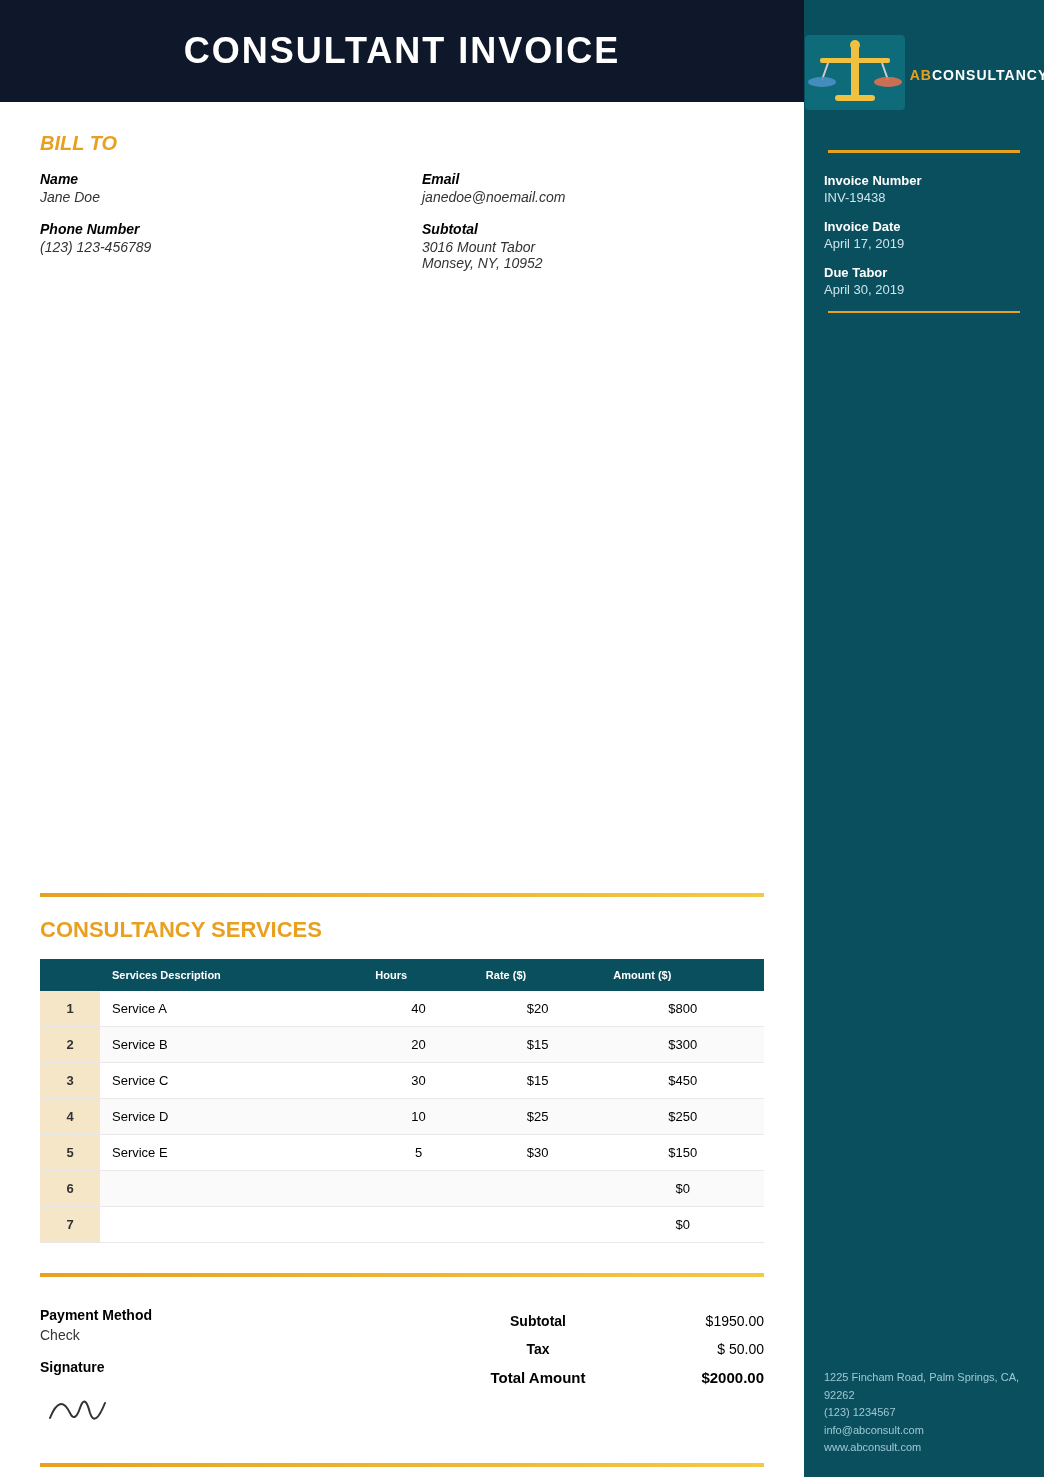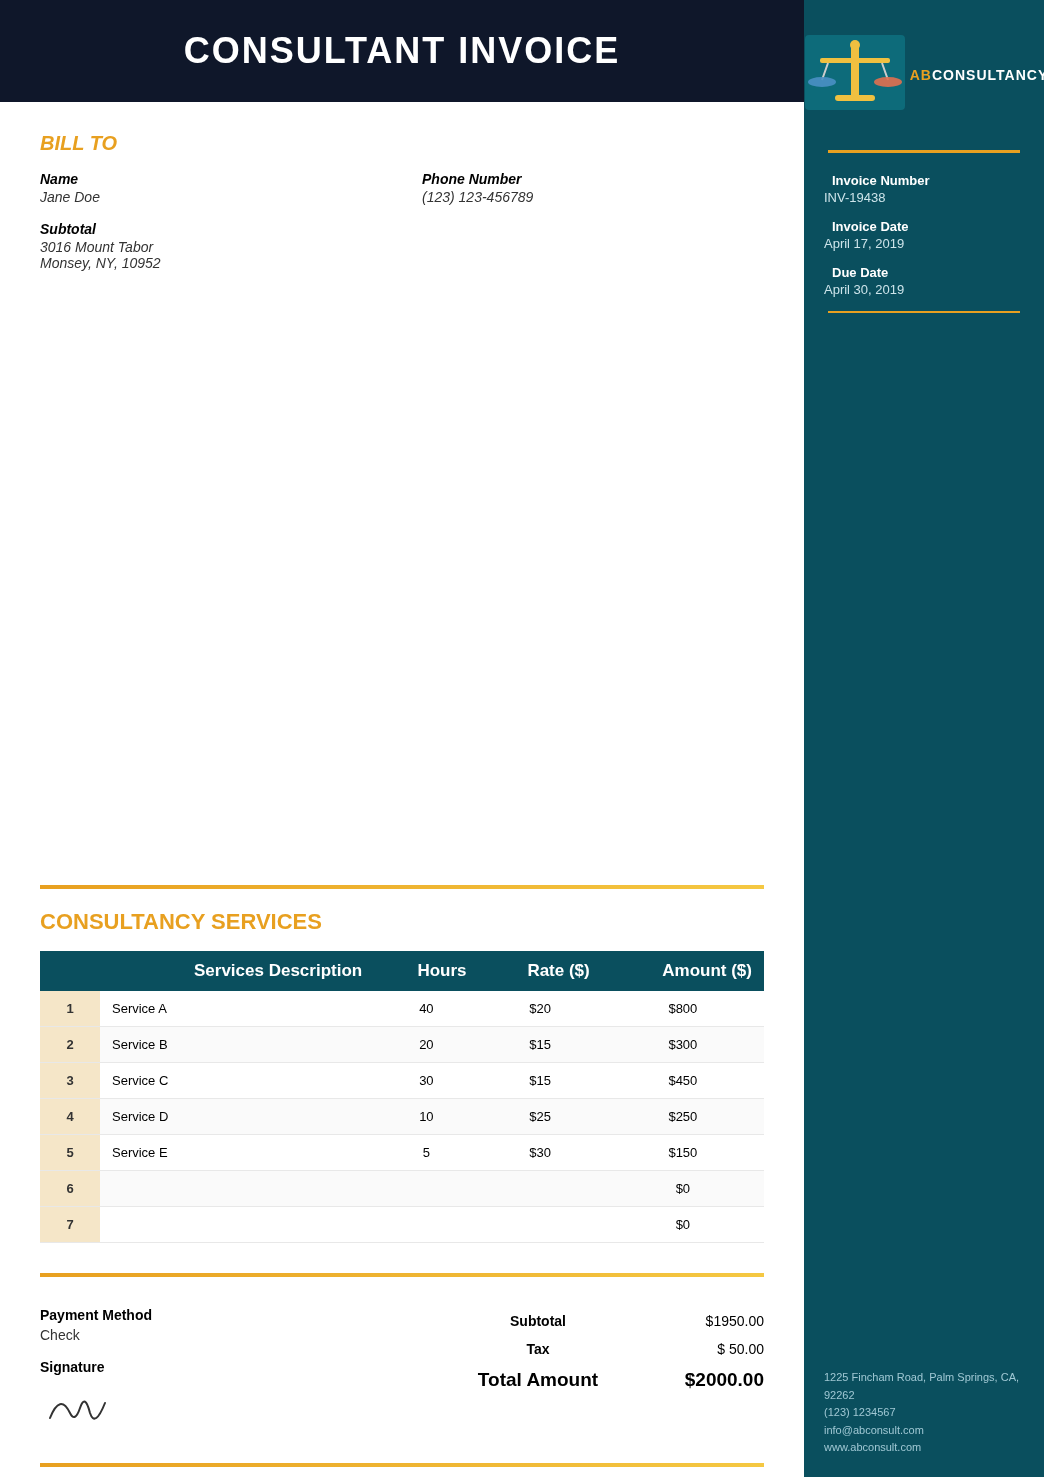--- a/index.html
+++ b/index.html
@@ -77,23 +77,23 @@
       margin-bottom: 16px;
     }
     .services-table {
       width: 100%;
       border-collapse: collapse;
     }
     .services-table th {
       background: #0a4f5e;
       color: white;
       padding: 10px 12px;
-      font-size: 17px;
-      font-weight: 700;
-      text-align: right;
+      font-size: 11px;
+      font-weight: 700;
+      text-align: left;
     }
     .services-table th:first-child {
       width: 60px;
     }
     .services-table td {
       padding: 10px 12px;
       font-size: 13px;
       text-align: center;
       border-bottom: 1px solid #e8e8e8;
     }
@@ -155,21 +155,21 @@
     .totals-row .label {
       font-weight: 700;
       flex: 1;
       text-align: center;
     }
     .totals-row .value {
       min-width: 100px;
       text-align: right;
     }
     .totals-row.total-amount {
-      font-size: 19px;
+      font-size: 15px;
     }
     .totals-row.total-amount .label,
     .totals-row.total-amount .value {
       font-weight: 900;
     }
     
     .sidebar {
       width: 240px;
       background: #0a4f5e;
       display: flex;
@@ -199,21 +199,20 @@
     }
     .invoice-info {
       width: 100%;
       padding: 0 20px;
     }
     .info-label {
       font-weight: 700;
       color: white;
       font-size: 13px;
       margin-bottom: 2px;
-      margin-left: 8px;
     }
     .info-value {
       color: #cde4ea;
       font-size: 13px;
       margin-bottom: 14px;
     }
     .sidebar-divider-small {
       width: 80%;
       height: 2px;
       background: #e8a020;
@@ -238,20 +237,24 @@
       <h1>CONSULTANT INVOICE</h1>
     </div>
 
     <div class="content-area">
       <div class="bill-to-section">
         <div class="section-title">BILL TO</div>
         <div class="bill-grid">
           <div>
             <div class="field-label">Name</div>
             <div class="field-value">Jane Doe</div>
+          </div>
+          <div>
+            <div class="field-label">Email</div>
+            <div class="field-value">janedoe@noemail.com</div>
           </div>
           <div>
             <div class="field-label">Phone Number</div>
             <div class="field-value">(123) 123-456789</div>
           </div>
           <div>
             <div class="field-label">Subtotal</div>
             <div class="field-value">3016 Mount Tabor</div>
             <div class="field-value">Monsey, NY, 10952</div>
           </div>
@@ -389,21 +392,21 @@
 
     <div class="sidebar-divider"></div>
 
     <div class="invoice-info">
       <div class="info-label">Invoice Number</div>
       <div class="info-value">INV-19438</div>
 
       <div class="info-label">Invoice Date</div>
       <div class="info-value">April 17, 2019</div>
 
-      <div class="info-label">Due Date</div>
+      <div class="info-label">Due Tabor</div>
       <div class="info-value">April 30, 2019</div>
     </div>
 
     <div class="sidebar-divider-small"></div>
 
     <div class="sidebar-footer">
       <div>1225 Fincham Road, Palm Springs, CA, 92262</div>
       <div>(123) 1234567</div>
       <div>info@abconsult.com</div>
       <div>www.abconsult.com</div>

